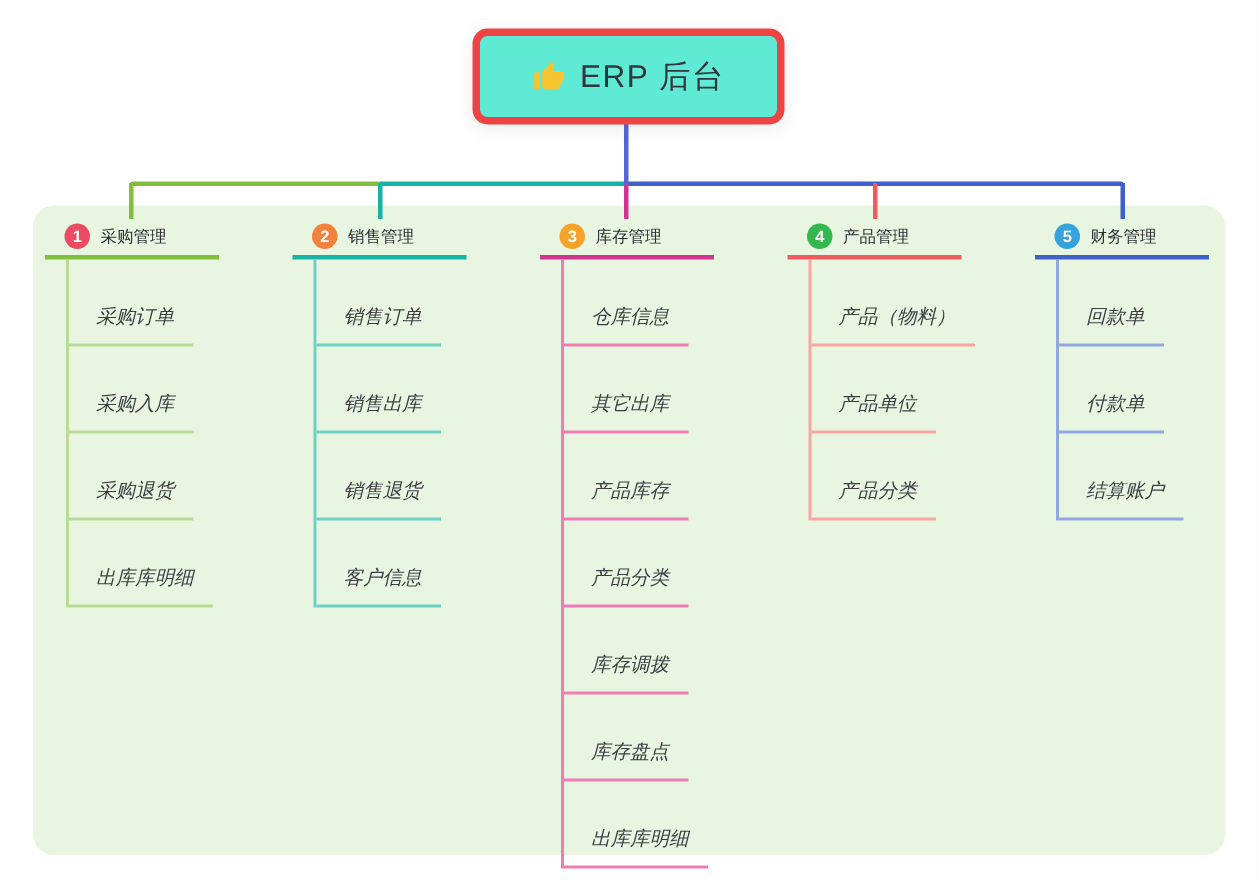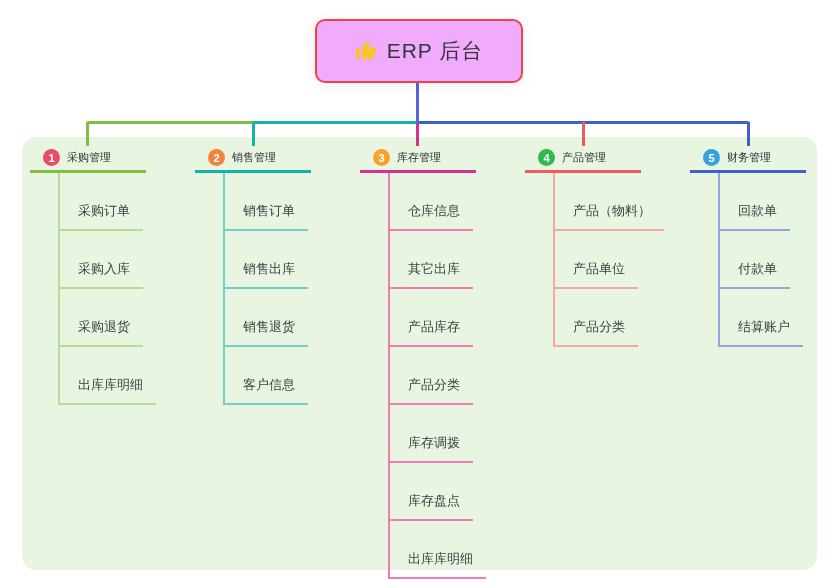--- a/index.html
+++ b/index.html
@@ -8,21 +8,21 @@
     font-family: "Liberation Sans", "DejaVu Sans", sans-serif;
     background:#ffffff;
     position:relative;
     overflow:hidden;
   }
   #stage { position:absolute; inset:0; width:839px; height:588px; }
 
   
   .root-card {
     position:absolute; left:315px; top:19px; width:208px; height:64px;
-    background:#f0abfc; border:2px solid #ef4444; border-radius:10px;
+    background:#5eead4; border:5px solid #ef4444; border-radius:10px;
     box-shadow:0 3px 12px rgba(60,70,90,0.10);
     display:flex; align-items:center; justify-content:center; gap:10px;
     z-index:3;
   }
   .root-card .root-label { font-size:21px; color:#33353c; letter-spacing:1px; }
   .root-card svg { display:block; }
 
   
   .line { position:absolute; z-index:1; }
   .h-seg { height:3px; top:121px; }
@@ -43,22 +43,23 @@
     border-bottom:3px solid var(--line);
   }
   .badge {
     width:17px; height:17px; border-radius:50%;
     color:#ffffff; font-size:11px; font-weight:bold;
     display:flex; align-items:center; justify-content:center;
     flex:0 0 auto;
   }
   .branch-label { font-size:11px; color:#2c2e33; white-space:nowrap; }
   .branch-items {
-    list-style:none; margin-left:28px;
+    list-style:none; margin-left:14px;
     border-left:2px solid var(--light);
+    font-style:italic;
   }
   .branch-items li {
     font-size:13px; color:#3c3e44;
     padding:29px 13px 9px 18px;
     border-bottom:2px solid var(--light);
     width:max-content; white-space:nowrap;
   }
 </style>
 </head>
 <body>

